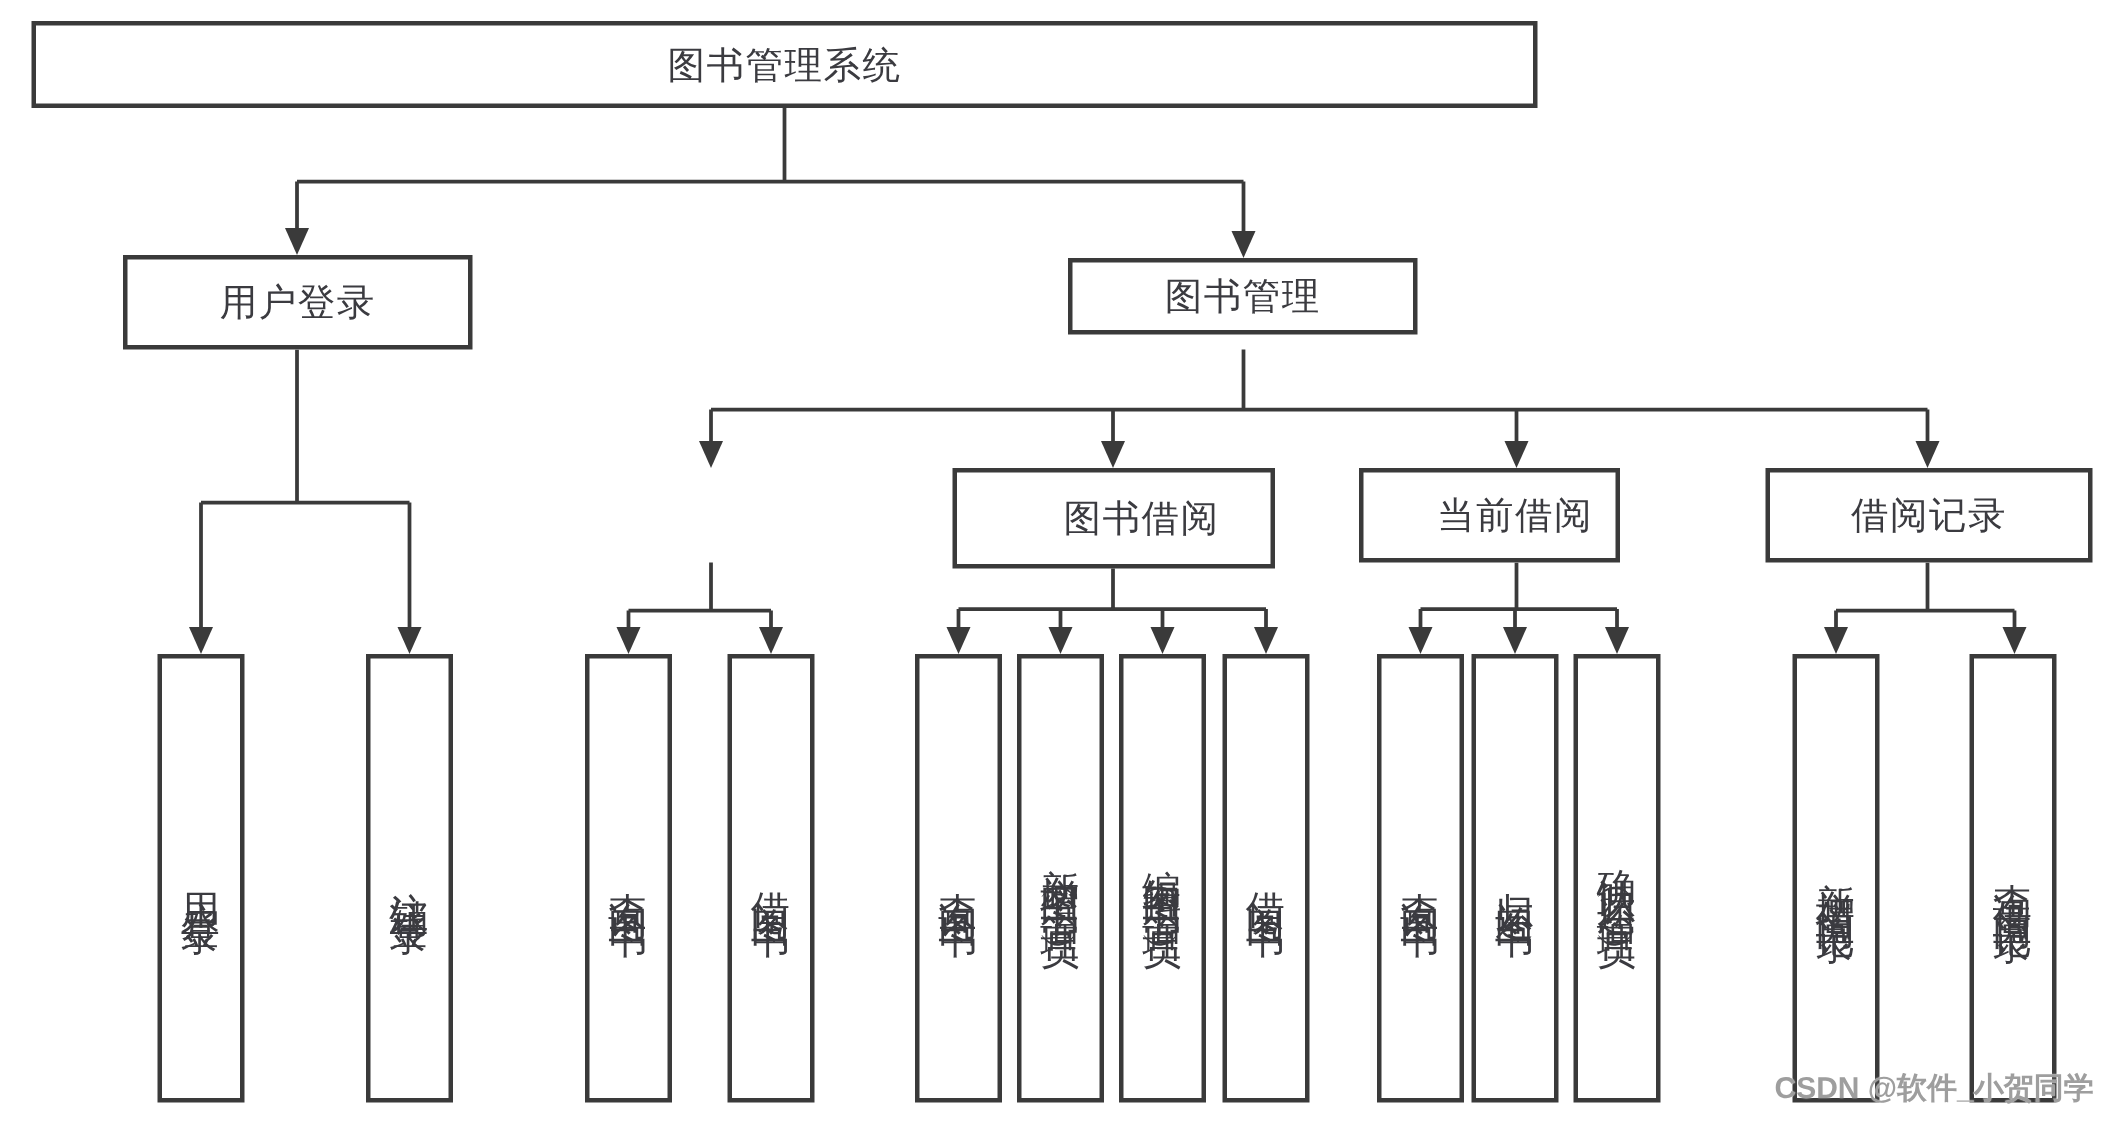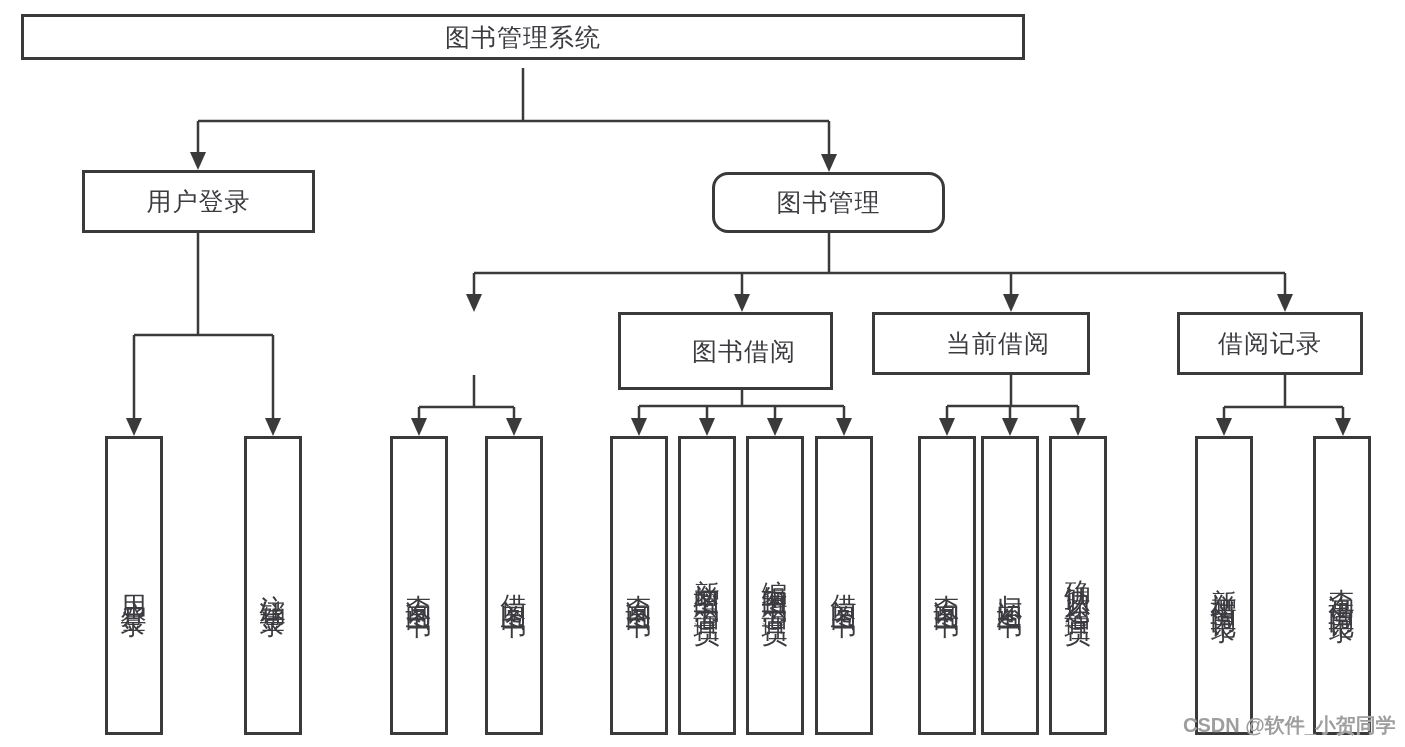--- a/index.html
+++ b/index.html
@@ -80,38 +80,38 @@
     <path d="M1011,375 V406 M947,406 H1078 M947,406 V419 M1010,406 V419 M1078,406 V419"></path>
     <polygon fill="#3a3a3a" stroke="none" points="939,418 955,418 947,436"></polygon>
     <polygon fill="#3a3a3a" stroke="none" points="1002,418 1018,418 1010,436"></polygon>
     <polygon fill="#3a3a3a" stroke="none" points="1070,418 1086,418 1078,436"></polygon>
 
     <path d="M1285,375 V407 M1224,407 H1343 M1224,407 V419 M1343,407 V419"></path>
     <polygon fill="#3a3a3a" stroke="none" points="1216,418 1232,418 1224,436"></polygon>
     <polygon fill="#3a3a3a" stroke="none" points="1335,418 1351,418 1343,436"></polygon>
   </svg>
 
-  <div class="node h" style="left:21px; top:14px; width:1004px; height:46px;">
+  <div class="node h" style="left:21px; top:14px; width:1004px; height:58px;">
     <span>图书管理系统</span>
   </div>
 
   <div class="node h" style="left:82px; top:170px; width:233px; height:63px;">
     <span>用户登录</span>
   </div>
-  <div class="node h" style="left:712px; top:172px; width:233px; height:61px;border-radius:16px;">
+  <div class="node h" style="left:712px; top:172px; width:233px; height:51px;">
     <span>图书管理</span>
   </div>
 
-  <div class="node h" style="left:618px; top:312px; width:215px; height:78px;padding-left:37px;">
+  <div class="node h" style="left:635px; top:312px; width:215px; height:67px;padding-left:37px;">
     <span>图书借阅</span>
   </div>
-  <div class="node h" style="left:872px; top:312px; width:218px; height:63px;padding-left:34px;">
+  <div class="node h" style="left:906px; top:312px; width:174px; height:63px;padding-left:34px;">
     <span>当前借阅</span>
   </div>
-  <div class="node h" style="left:1177px; top:312px; width:186px; height:63px;">
+  <div class="node h" style="left:1177px; top:312px; width:218px; height:63px;">
     <span>借阅记录</span>
   </div>
 
   <div class="node v" style="left:105px; top:436px; width:58px; height:299px;">
     <span>用户登录</span>
   </div>
   <div class="node v" style="left:244px; top:436px; width:58px; height:299px;">
     <span>注销登录</span>
   </div>
 

